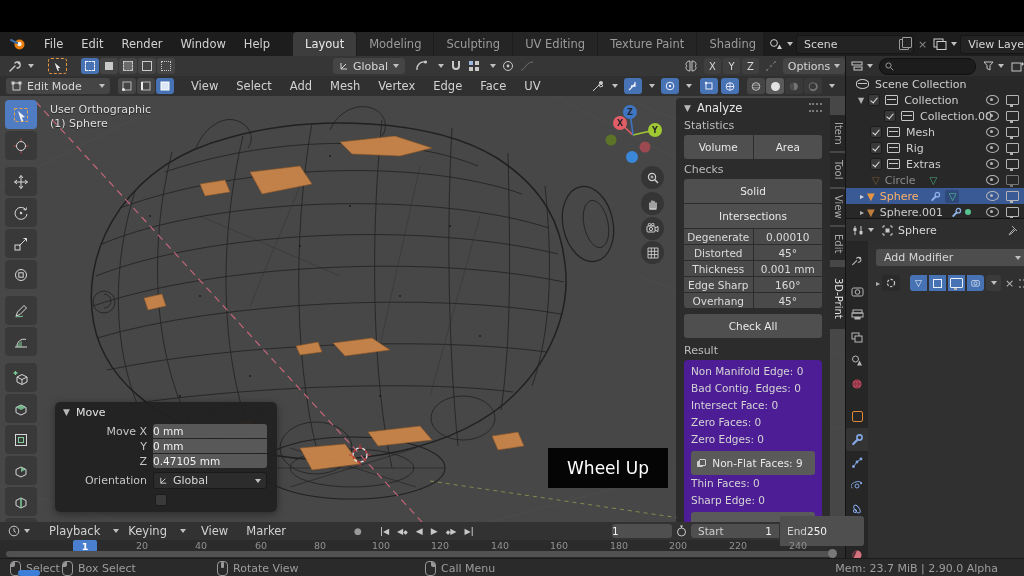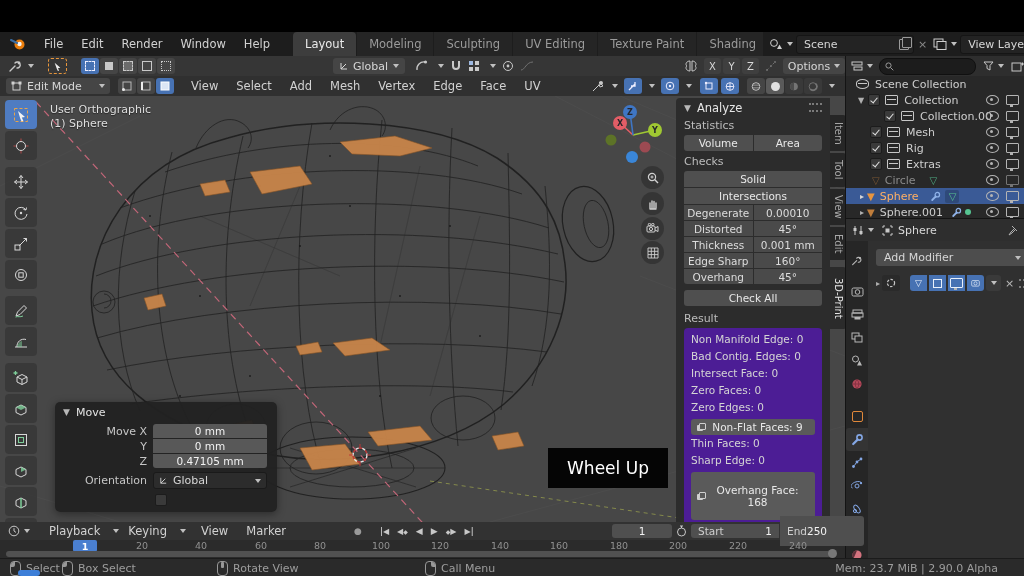--- a/index.html
+++ b/index.html
@@ -31,26 +31,26 @@
   .chip.dim{opacity:.45;}
   
   #viewport{top:96px;left:0;width:845px;height:426px;background:#474747;overflow:hidden;}
   .toolbtn{width:32px;height:29px;background:rgba(56,56,56,.92);border-radius:4px;margin-bottom:2px;
            display:flex;align-items:center;justify-content:center;}
   .toolbtn.active{background:#4f7cc2;}
   .navbtn{position:absolute;width:23px;height:23px;border-radius:50%;background:rgba(50,50,50,.85);
           display:flex;align-items:center;justify-content:center;}
   
   .fpanel{position:absolute;background:rgba(33,33,33,.96);border-radius:5px;box-shadow:0 2px 8px rgba(0,0,0,.4);}
-  .field{background:#585858;color:#f2f2f2;display:flex;align-items:center;justify-content:center;
+  .field{background:#585858;color:#f2f2f2;display:flex;align-items:center;justify-content:flex-start;
          height:14px;font-size:10.5px;}
   
   #npanel{position:absolute;left:676px;top:2px;width:154px;height:424px;background:rgba(43,43,43,.97);
           border-radius:4px 0 0 0;padding:0 0 0 0;box-sizing:border-box;}
-  .nbtn{height:16px;background:#4f4f4f;border-radius:3px;display:flex;align-items:center;justify-content:center;
+  .nbtn{height:24px;background:#4f4f4f;border-radius:3px;display:flex;align-items:center;justify-content:center;
         color:#e8e8e8;font-size:10.5px;}
   .pairrow{display:flex;gap:1px;margin-bottom:1px;}
   .pairrow>div{background:#4a4a4a;height:15px;flex:1;display:flex;align-items:center;justify-content:center;
         color:#dcdcdc;font-size:10.5px;}
   .vtab{position:absolute;left:830px;width:16px;writing-mode:vertical-rl;display:flex;align-items:center;
         justify-content:center;background:#262626;color:#a8a8a8;font-size:10px;border-radius:0 3px 3px 0;
         padding:6px 0;box-sizing:border-box;}
   .vtab.active{background:#2b2b2b;color:#e6e6e6;}
   
   .orow{height:16px;display:flex;align-items:center;position:relative;padding-left:6px;color:#cecece;font-size:11px;}

